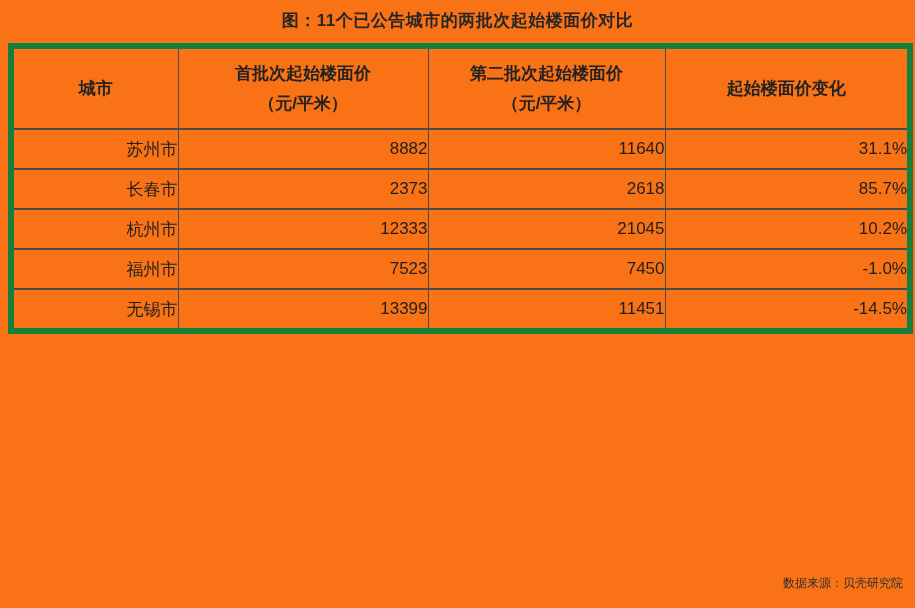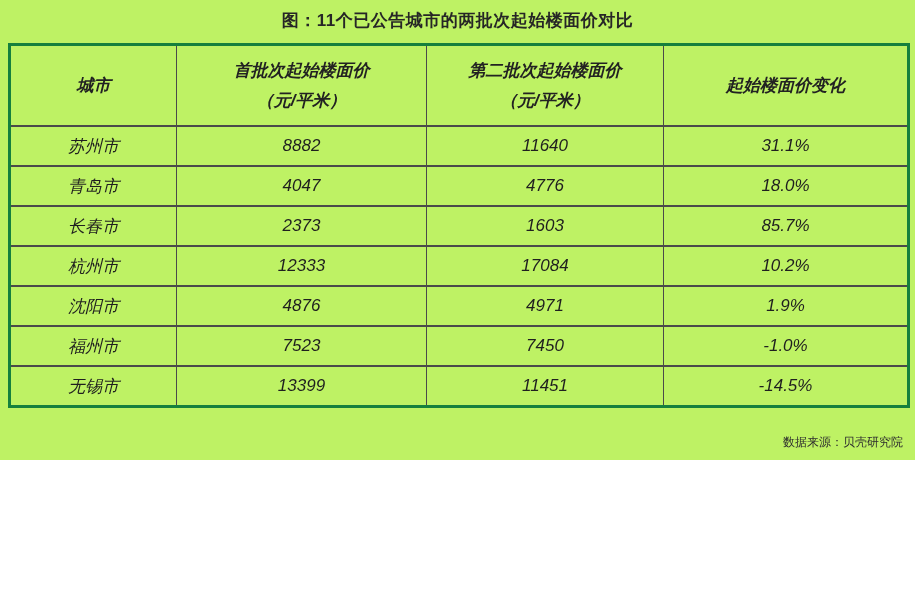--- a/index.html
+++ b/index.html
@@ -3,69 +3,69 @@
 <meta charset="utf-8">
 <style>
   html, body {
     margin: 0;
     padding: 0;
     background: #ffffff;
   }
   .page {
     position: relative;
     width: 915px;
-    height: 460px;
-    background: #bef264;
+    height: 608px;
+    background: #f97316;
     font-family: "Liberation Sans", "DejaVu Sans", sans-serif;
     overflow: hidden;
   }
   .figure-title {
     text-align: center;
     padding-top: 9px;
     padding-bottom: 11px;
     font-size: 17px;
     font-weight: bold;
     color: #262626;
     letter-spacing: 0.5px;
   }
   table.price-table {
     border-collapse: collapse;
     table-layout: fixed;
     margin-left: 8px;
     width: 899px;
-    border: 3px solid #15803d;
-    font-style: italic;
+    border: 6px solid #15803d;
   }
   table.price-table th,
   table.price-table td {
     border: 1px solid #4a4a4a;
     border-top-width: 2px;
     border-bottom-width: 2px;
     text-align: center;
     vertical-align: middle;
     color: #1f1f1f;
     font-size: 17px;
     padding: 0;
   }
   table.price-table th {
     height: 79px;
     font-weight: bold;
     color: #222222;
   }
   table.price-table td {
     height: 38px;
     font-weight: 400;
+    text-align: right;
   }
   .th-line {
     line-height: 30px;
   }
   .source-note {
     position: absolute;
     right: 12px;
-    bottom: 9px;
+    bottom: 16px;
     font-size: 12px;
     color: #2e2e2e;
   }
 </style>
 </head>
 <body>
 
 <div class="page">
 
   <div class="figure-title">图：11个已公告城市的两批次起始楼面价对比</div>
@@ -96,42 +96,30 @@
       </tr>
     </thead>
     <tbody>
       <tr>
         <td>苏州市</td>
         <td>8882</td>
         <td>11640</td>
         <td>31.1%</td>
       </tr>
       <tr>
-        <td>青岛市</td>
-        <td>4047</td>
-        <td>4776</td>
-        <td>18.0%</td>
-      </tr>
-      <tr>
         <td>长春市</td>
         <td>2373</td>
-        <td>1603</td>
+        <td>2618</td>
         <td>85.7%</td>
       </tr>
       <tr>
         <td>杭州市</td>
         <td>12333</td>
-        <td>17084</td>
+        <td>21045</td>
         <td>10.2%</td>
-      </tr>
-      <tr>
-        <td>沈阳市</td>
-        <td>4876</td>
-        <td>4971</td>
-        <td>1.9%</td>
       </tr>
       <tr>
         <td>福州市</td>
         <td>7523</td>
         <td>7450</td>
         <td>-1.0%</td>
       </tr>
       <tr>
         <td>无锡市</td>
         <td>13399</td>

